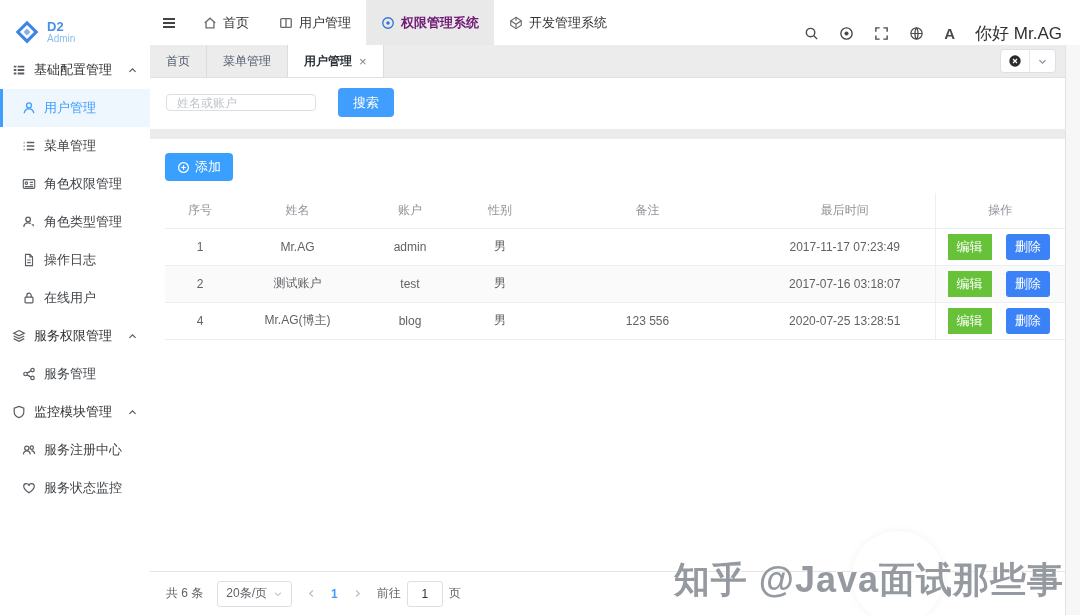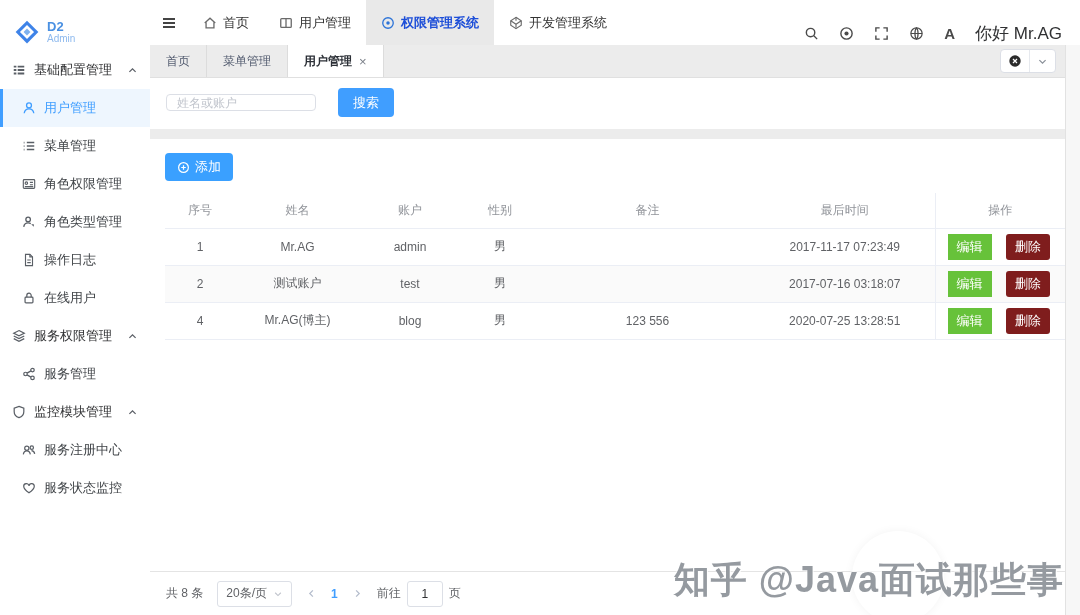--- a/index.html
+++ b/index.html
@@ -10,21 +10,21 @@
   
   .topbar { height:45px; display:flex; align-items:flex-end; background:#fff; }
   .logo { width:150px; display:flex; align-items:center; gap:7px; padding-left:14px; flex-shrink:0; cursor:pointer; }
   .logo-text { display:flex; flex-direction:column; line-height:1.05; }
   .logo-line1 { font-size:13px; font-weight:bold; color:#4a90e2; }
   .logo-line2 { font-size:10px; color:#8db9ee; }
   .hamburger { width:38px; height:45px; display:flex; align-items:center; justify-content:center; color:#444; cursor:pointer; }
   .topnav { display:flex; height:45px; align-items:stretch; }
   .topnav-item { display:flex; align-items:center; gap:6px; padding:0 15px; font-size:13px; color:#333; cursor:pointer; white-space:nowrap; }
   .topnav-item .ic { color:#6a6a6a; }
-  .topnav-item.active { background:#e9e9e9; color:#1d4ed8; font-weight:bold; }
+  .topnav-item.active { background:#e9e9e9; color:#701a75; font-weight:bold; }
   .topnav-item.active .ic { color:#2d74d8; }
   .top-right { margin-left:auto; display:flex; align-items:center; gap:20px; padding-right:18px; color:#4a4a4a; }
   .top-right .ic { cursor:pointer; }
   .font-ic { font-size:15px; font-weight:bold; cursor:pointer; }
   .greeting { font-size:17px; color:#303133; cursor:pointer; white-space:nowrap; }
 
   
   .layout { display:flex; height:570px; }
   .sidebar { width:150px; background:#fff; flex-shrink:0; padding-top:6px; overflow:hidden; }
   .group-header { display:flex; align-items:center; gap:8px; height:38px; padding:0 12px; font-size:13px; color:#303133; cursor:pointer; }
@@ -56,21 +56,21 @@
   
   .content-card { flex:1; margin-top:10px; background:#fff; padding:14px 15px; overflow:hidden; }
   .btn-add { background:#3aa0ff; height:28px; padding:0 12px; display:inline-flex; align-items:center; gap:5px; }
 
   table.data-table { width:100%; border-collapse:collapse; margin-top:12px; font-size:12px; color:#606266; table-layout:fixed; }
   .data-table th { font-weight:normal; color:#909399; height:35px; border-bottom:1px solid #ebeef5; text-align:center; }
   .data-table td { height:37px; border-bottom:1px solid #ebeef5; text-align:center; background:#fff; }
   .data-table tr.striped td { background:#fafafa; }
   .data-table .op-col { border-left:1px solid #ebeef5; }
   .btn-edit { background:#67c23a; padding:4px 9px; border-radius:0; margin:0 4px; }
-  .btn-del { background:#7f1d1d; padding:4px 9px; border-radius:3px; margin:0 7px; }
+  .btn-del { background:#3b82f6; padding:4px 9px; border-radius:3px; margin:0 7px; }
   .col-id{width:70px}.col-name{width:125px}.col-acct{width:100px}.col-gen{width:80px}.col-rem{width:215px}.col-time{width:180px}.col-op{width:130px}
 
   
   .footer-bar { height:44px; background:#fff; border-top:1px solid #e4e4e4; display:flex; align-items:center; gap:14px; padding:0 16px; font-size:12px; color:#606266; }
   .page-size { position:relative; display:flex; align-items:center; gap:6px; border:1px solid #dcdfe6; border-radius:3px; height:26px; padding:0 8px; color:#606266; cursor:pointer; background:#fff; }
   .page-size .chev { color:#c0c4cc; }
   .pager { display:flex; align-items:center; gap:10px; }
   .pager-arrow { color:#b4bccc; cursor:pointer; display:flex; align-items:center; }
   .pager-num { color:#409eff; font-weight:bold; cursor:pointer; padding:0 4px; }
   .goto { display:flex; align-items:center; gap:6px; }
@@ -418,21 +418,21 @@
               <td class="op-col">
                 <button class="btn btn-edit">编辑</button>
                 <button class="btn btn-del">删除</button>
               </td>
             </tr>
           </tbody>
         </table>
       </div>
 
       <div class="footer-bar">
-        <span>共 8 条</span>
+        <span>共 6 条</span>
         <span class="page-size">
           <span>20条/页</span>
           <span class="ic chev">
             <svg width="10" height="10" viewBox="0 0 16 16" fill="none" stroke="currentColor" stroke-width="1.8">
                 <path d="M3.5 6l4.5 4.5L12.5 6"></path>
               </svg>
           </span>
         </span>
         <span class="pager">
           <span class="pager-arrow">

